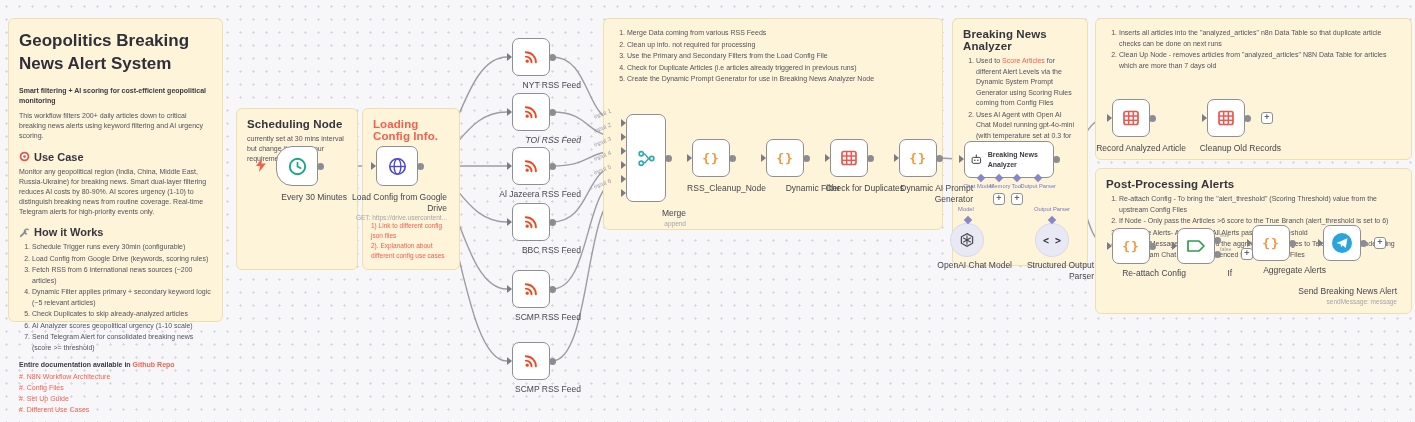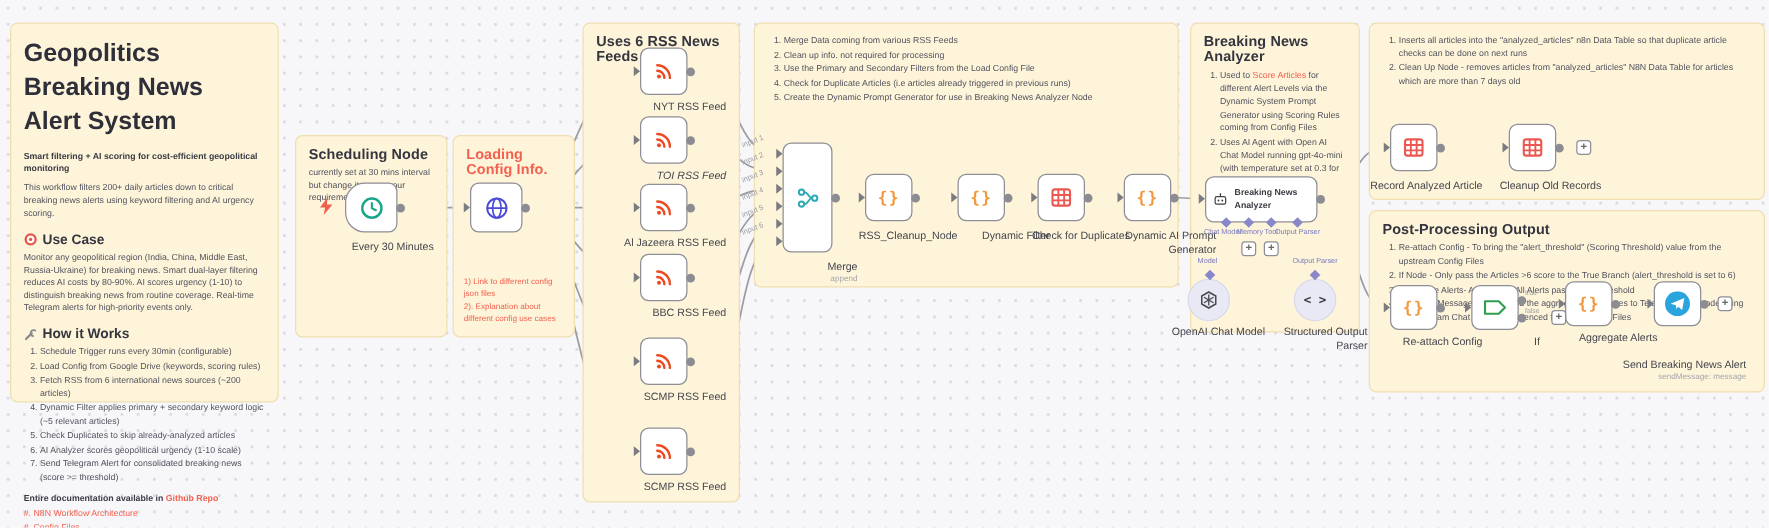--- a/index.html
+++ b/index.html
@@ -12,21 +12,21 @@
   }
   .note{
     position:absolute;background:#FDF4D9;border:1px solid #EFDFAF;border-radius:6px;
     padding:9px 10px;box-sizing:border-box;color:#52525E;
   }
   .note h2{margin:0 0 4px 0;font-size:11.5px;font-weight:bold;color:#35353F;letter-spacing:.1px;}
   .note h2.red{color:#F4604F;}
   .note p{margin:0 0 5px 0;font-size:7px;line-height:1.45;}
   .note ol{margin:0;padding-left:13px;font-size:7px;line-height:1.5;}
   .note ol li{margin-bottom:1px;}
-  .big-title{font-size:20px;font-weight:bold;color:#2F2F3A;line-height:1.35;margin:2px 0 10px 0;}
+  .big-title{font-size:17px;font-weight:bold;color:#2F2F3A;line-height:1.35;margin:2px 0 10px 0;}
   .tagline{font-size:7.2px;font-weight:bold;color:#3A3A44;margin:0 0 6px 0;line-height:1.4;}
   .sec-head{display:flex;align-items:center;gap:4px;font-size:11px;font-weight:bold;color:#35353F;margin:9px 0 4px 0;}
   .docs{font-size:7px;font-weight:bold;color:#3A3A44;margin-top:7px;line-height:1.5;}
   .red-link{color:#F4604F;text-decoration:none;font-weight:bold;}
   .doc-list{font-size:7px;line-height:1.6;}
   .doc-list a{display:block;color:#F4604F;text-decoration:none;}
   .node{
     position:absolute;background:#FFFFFF;border:1.6px solid #8E8E96;border-radius:7px;
     display:flex;align-items:center;justify-content:center;box-sizing:border-box;
   }
@@ -144,23 +144,20 @@
   </div>
 
   <div class="note" style="left:362px;top:108px;width:98px;height:162px;">
     <h2 class="red">Loading Config Info.</h2>
     <div class="red-note-text" style="top:112px;">
       <div>1) Link to different config json files</div>
       <div>2). Explanation about different config use cases</div>
     </div>
   </div>
 
-  <div class="note" style="left:466px;top:18px;width:126px;height:384px;">
-    <h2>Uses 6 RSS News Feeds</h2>
-  </div>
 
   <div class="note" style="left:603px;top:18px;width:340px;height:212px;">
     <ol>
       <li>Merge Data coming from various RSS Feeds</li>
       <li>Clean up info. not required for processing</li>
       <li>Use the Primary and Secondary Filters from the Load Config File</li>
       <li>Check for Duplicate Articles (i.e articles already triggered in previous runs)</li>
       <li>Create the Dynamic Prompt Generator for use in Breaking News Analyzer Node</li>
     </ol>
   </div>
@@ -174,21 +171,21 @@
   </div>
 
   <div class="note" style="left:1095px;top:18px;width:317px;height:142px;">
     <ol>
       <li>Inserts all articles into the "analyzed_articles" n8n Data Table so that duplicate article checks can be done on next runs</li>
       <li>Clean Up Node - removes articles from "analyzed_articles" N8N Data Table for articles which are more than 7 days old</li>
     </ol>
   </div>
 
   <div class="note" style="left:1095px;top:168px;width:317px;height:146px;">
-    <h2>Post-Processing Output</h2>
+    <h2>Post-Processing Alerts</h2>
     <ol>
       <li>Re-attach Config - To bring the "alert_threshold" (Scoring Threshold) value from the upstream Config Files</li>
       <li>If Node - Only pass the Articles &gt;6 score to the True Branch (alert_threshold is set to 6)</li>
       <li>Aggregate Alerts- Aggregates All Alerts passing the threshold</li>
       <li>Telegram Message Node - Send the aggregated messages to Telegram Chat Node using the Telegram Chat Id again referenced from the Config Files</li>
     </ol>
   </div>
 
   <svg class="icon" style="position:absolute;left:256px;top:158px;" width="10" height="14" viewBox="0 0 10 14">
     <polygon points="6,0 0,8 4,8 3,14 10,5.5 5.5,5.5" fill="#F0604E"></polygon>
@@ -201,20 +198,24 @@
     </svg>
   </div>
   <div class="nlabel" style="left:247px;top:192px;width:100px;">Every 30 Minutes</div>
 
   <div class="node" style="left:376px;top:146px;width:42px;height:40px;">
     <svg class="icon" width="19" height="19" viewBox="0 0 18 18">
       <circle cx="9" cy="9" r="7.3" stroke="#4B49D8" stroke-width="1.5" fill="none"></circle>
       <ellipse cx="9" cy="9" rx="3.2" ry="7.3" stroke="#4B49D8" stroke-width="1.3" fill="none"></ellipse>
       <line x1="1.7" y1="9" x2="16.3" y2="9" stroke="#4B49D8" stroke-width="1.3"></line>
     </svg>
+  </div>
+  <div class="nlabel" style="left:347px;top:192px;width:100px;">
+    <span>Load Config from Google Drive</span>
+    <span class="nsub">GET: https://drive.usercontent...</span>
   </div>
 
   <div class="node rss" style="left:512px;top:38px;width:38px;height:38px;">
       <svg class="icon rssicon" width="18" height="18" viewBox="0 0 18 18">
         <circle cx="5.2" cy="13.2" r="1.6" fill="#ED4A22"></circle>
         <path d="M3.8 8.6 a5.7 5.7 0 0 1 5.7 5.7 M3.8 4.2 a10.1 10.1 0 0 1 10.1 10.1" stroke="#ED4A22" stroke-width="1.9" fill="none" stroke-linecap="round"></path>
       </svg>
     </div>
   <div class="nlabel" style="left:481px;top:80px;width:100px;">NYT RSS Feed</div>
 

